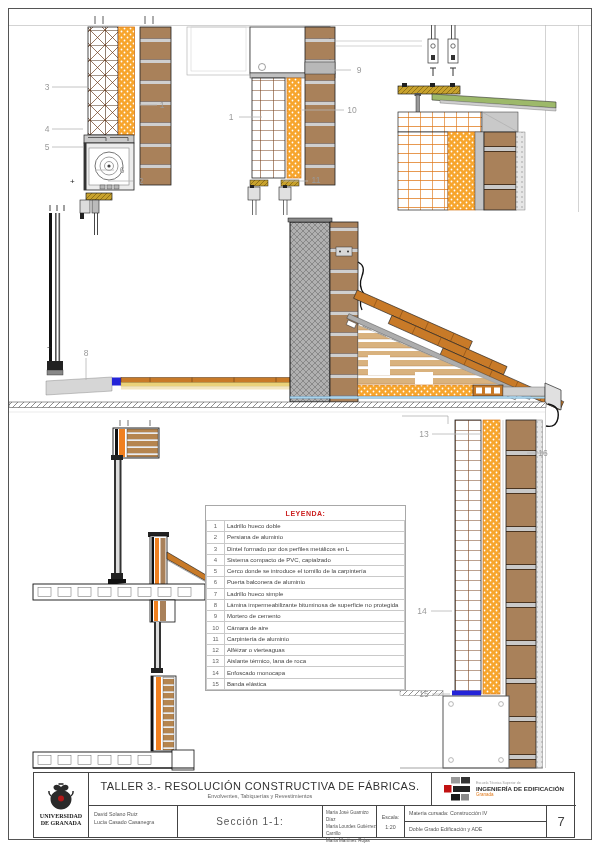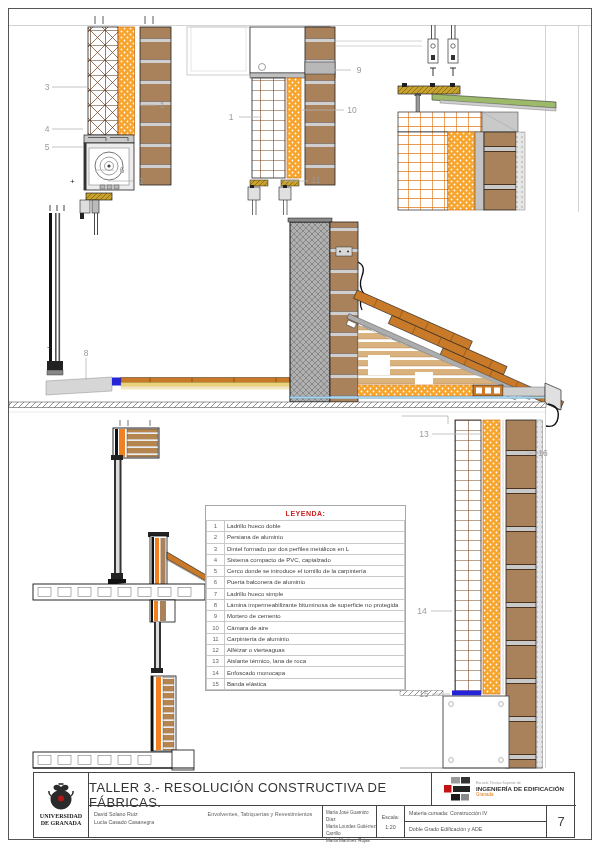--- a/index.html
+++ b/index.html
@@ -23,21 +23,21 @@
 
   
   .tb{position:absolute;left:33px;top:772px;width:542px;height:66px;border:1px solid #444;
       box-sizing:border-box;background:#fff;}
   .tb .cell{position:absolute;box-sizing:border-box;}
   .tb-univ{left:0;top:0;width:55px;height:64px;border-right:1px solid #444;
            display:flex;flex-direction:column;align-items:center;justify-content:center;}
   .univ-name{font-family:"Liberation Serif",serif;font-size:6px;font-weight:bold;color:#222;
              text-align:center;line-height:1.25;margin-top:2px;}
   .tb-titlecell{left:55px;top:0;width:342px;height:33px;border-bottom:1px solid #444;}
-  .tb-title{font-size:13px;letter-spacing:0.4px;color:#333;margin-top:7px;}
+  .tb-title{font-size:11px;letter-spacing:0.4px;color:#333;text-align:center;margin-top:7px;}
   .tb-subtitle{font-size:5.5px;color:#666;text-align:center;margin-top:1px;}
   .tb-logocell{left:397px;top:0;width:145px;height:33px;border-bottom:1px solid #444;
                border-left:1px solid #444;display:flex;align-items:center;justify-content:center;gap:4px;}
   .etsie-txt{display:flex;flex-direction:column;line-height:1.15;}
   .etsie-top{font-size:3.5px;color:#9a9a9a;}
   .etsie-main{font-size:6.2px;font-weight:bold;color:#333;}
   .etsie-sub{font-size:4.5px;color:#e07818;}
   .tb-authL{left:55px;top:33px;width:88px;height:31px;font-size:5.3px;color:#555;
             padding:5px 0 0 5px;line-height:1.5;}
   .tb-sec{left:143px;top:33px;width:145px;height:31px;border-left:1px solid #444;
@@ -474,20 +474,21 @@
       <div class="etsie-top">Escuela Técnica Superior de</div>
       <div class="etsie-main">INGENIERÍA DE EDIFICACIÓN</div>
       <div class="etsie-sub">Granada</div>
     </div>
   </div>
 
   <div class="cell tb-authL" id="authors-left">
         <div>David Solano Ruiz</div>
         <div>Lucía Casado Casanegra</div>
       </div>
+  <div class="cell tb-sec">Sección 1-1:</div>
   <div class="cell tb-authR" id="authors-right">
         <div>María José Guarnizo Díaz</div>
         <div>María Lourdes Gutiérrez Carrillo</div>
         <div>María Martínez Rojas</div>
       </div>
   <div class="cell tb-scale">
     <div>Escala:</div>
     <div>1:20</div>
   </div>
   <div class="cell tb-course">

